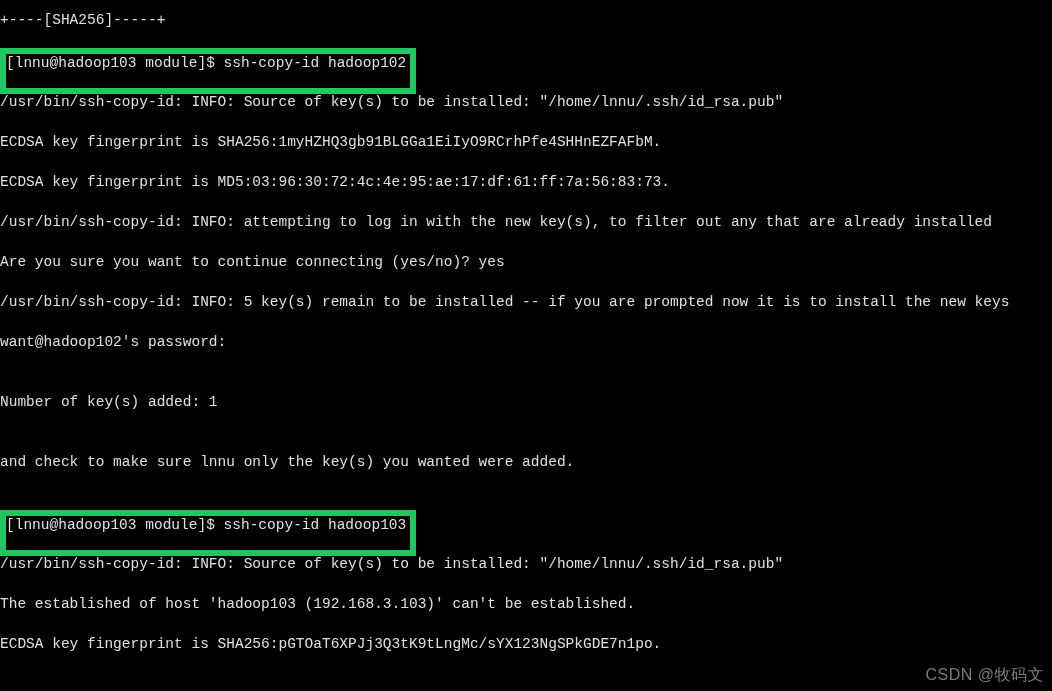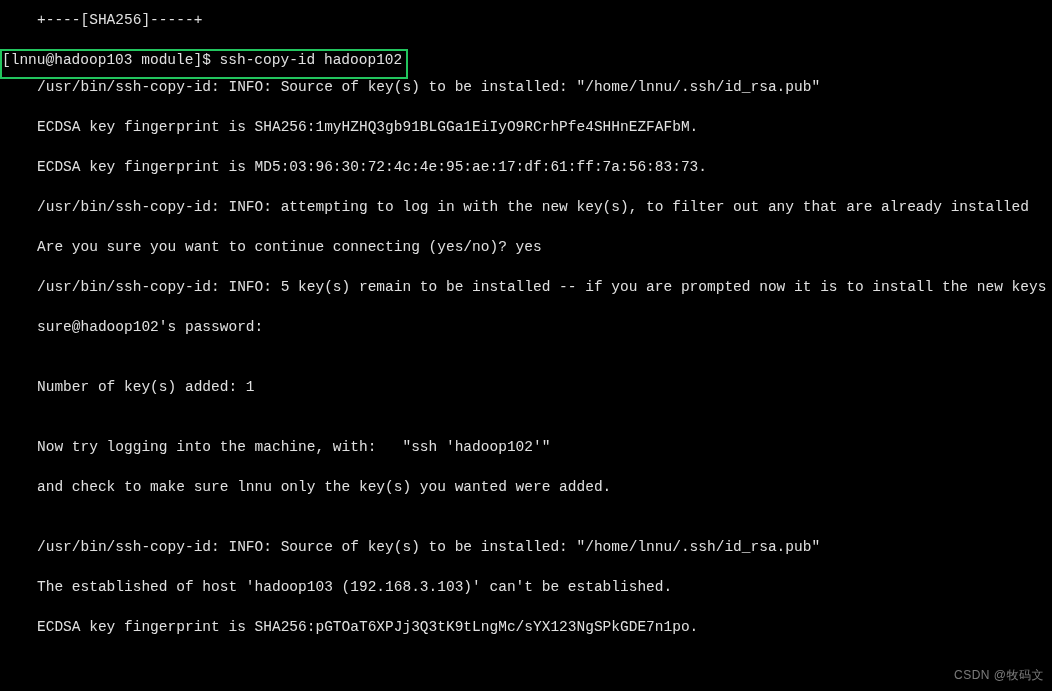--- a/index.html
+++ b/index.html
@@ -16,58 +16,58 @@
     position: relative;
     font-weight: 500;
   }
   .terminal {
     white-space: pre-wrap;
     word-break: break-all;
     padding: 0;
     position:relative;
     top:-10px;
   }
-  .line { display: block; padding-left: 37px; }
+  .line { display: block; }
   .highlight-box {
-    border: 2px solid #22c55e;
-    padding: 0 4px 8px 0;
+    border: 6px solid #22c55e;
+    padding: 0 4px 16px 0;
     display: inline-block;
     line-height: 18px;
     margin-top:-2px;
     margin-bottom:-2px;
   }
   .watermark {
     position: absolute;
     right: 8px;
     bottom: 6px;
     color: rgba(220,220,220,0.55);
     font-family: sans-serif;
-    font-size: 12px;
+    font-size: 16px;
     letter-spacing: 0.5px;
   }
 </style>
 </head>
 <body>
 
 <div class="terminal">
 <span class="line">+----[SHA256]-----+</span>
 <span class="highlight-box"><span>[lnnu@hadoop103 module]$ ssh-copy-id hadoop102</span></span>
 <span class="line">/usr/bin/ssh-copy-id: INFO: Source of key(s) to be installed: "/home/lnnu/.ssh/id_rsa.pub"</span>
 <span class="line">ECDSA key fingerprint is SHA256:1myHZHQ3gb91BLGGa1EiIyO9RCrhPfe4SHHnEZFAFbM.</span>
 <span class="line">ECDSA key fingerprint is MD5:03:96:30:72:4c:4e:95:ae:17:df:61:ff:7a:56:83:73.</span>
 <span class="line">/usr/bin/ssh-copy-id: INFO: attempting to log in with the new key(s), to filter out any that are already installed</span>
 <span class="line">Are you sure you want to continue connecting (yes/no)? yes</span>
 <span class="line">/usr/bin/ssh-copy-id: INFO: 5 key(s) remain to be installed -- if you are prompted now it is to install the new keys</span>
-<span class="line">sure@hadoop102's password: </span>
+<span class="line">want@hadoop102's password: </span>
 <span class="line"></span>
 <span class="line">Number of key(s) added: 1</span>
 <span class="line"></span>
-<span class="line">Now try logging into the machine, with:   "ssh 'hadoop102'"</span>
 <span class="line">and check to make sure lnnu only the key(s) you wanted were added.</span>
 <span class="line"></span>
+<span class="highlight-box"><span>[lnnu@hadoop103 module]$ ssh-copy-id hadoop103</span></span>
 <span class="line">/usr/bin/ssh-copy-id: INFO: Source of key(s) to be installed: "/home/lnnu/.ssh/id_rsa.pub"</span>
 <span class="line">The established of host 'hadoop103 (192.168.3.103)' can't be established.</span>
 <span class="line">ECDSA key fingerprint is SHA256:pGTOaT6XPJj3Q3tK9tLngMc/sYX123NgSPkGDE7n1po.</span>
 
 
 
 
 
 <span class="line"></span>
 

